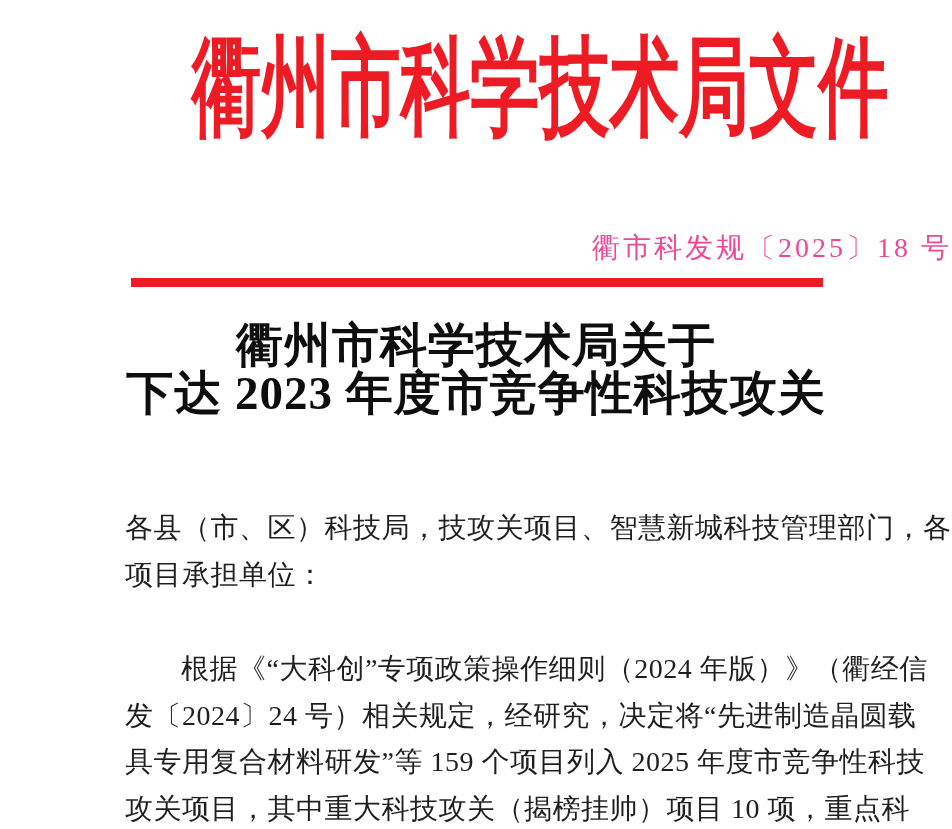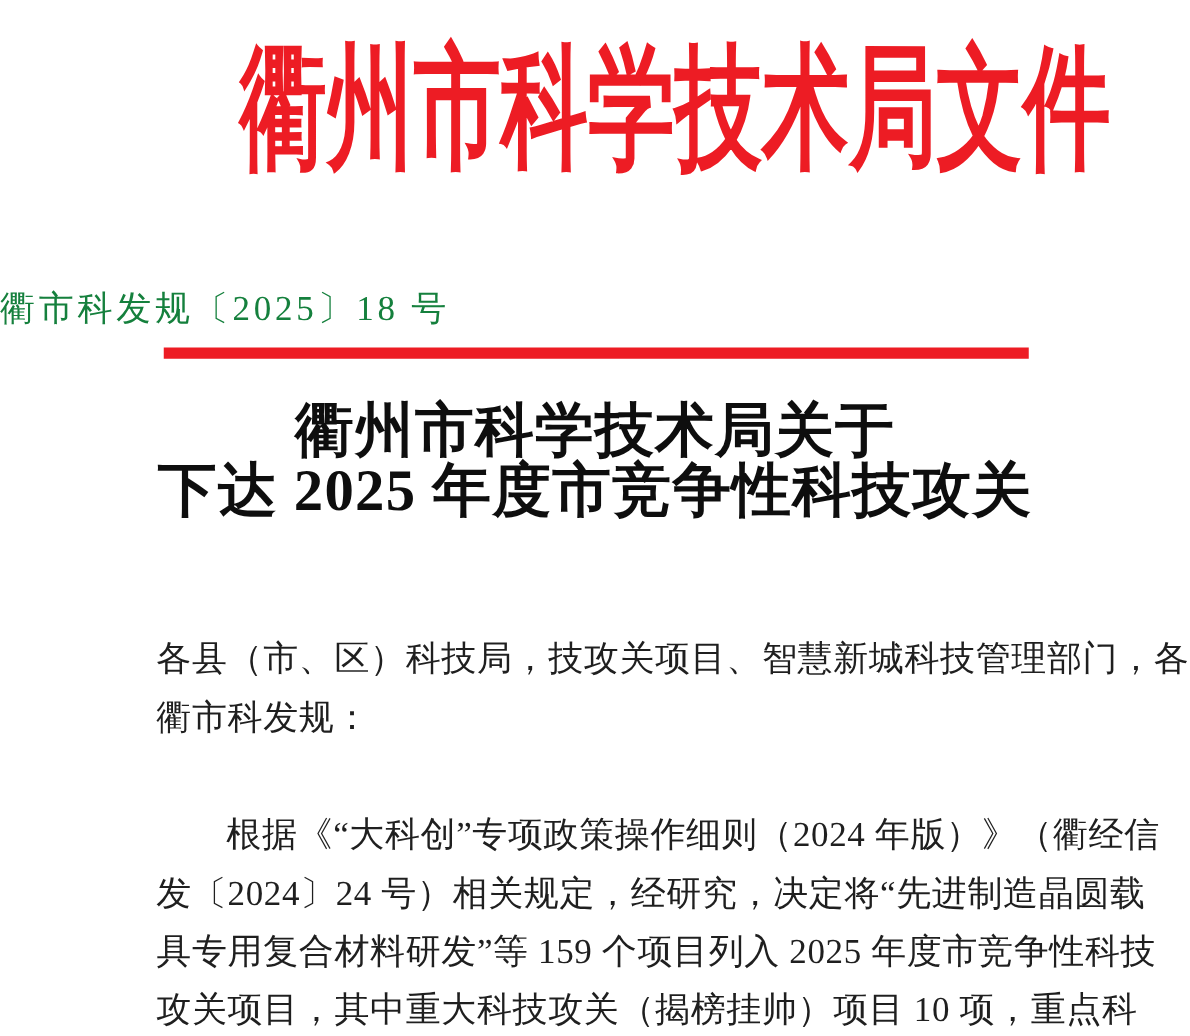--- a/index.html
+++ b/index.html
@@ -36,25 +36,25 @@
     transform: scaleX(0.645);
     transform-origin: center center;
   }
 
   
   .doc-number {
     position: absolute;
     top: 231px;
     left: 0;
     right: 0;
-    text-align: left;
+    text-align: right;
     font-size: 28px;
     line-height: 34px;
     letter-spacing: 3px;
-    color: #15803d;
+    color: #ec4899;
   }
 
   
   .red-rule {
     position: absolute;
     top: 278px;
     left: 131px;
     width: 692px;
     height: 9px;
     background: #ED1C24;
@@ -96,25 +96,25 @@
   <div class="agency-title">
     <span class="stretch">衢州市科学技术局文件</span>
   </div>
 
   <div class="doc-number">衢市科发规〔2025〕18 号</div>
 
   <div class="red-rule"></div>
 
   <div class="doc-title">
     <div class="title-line">衢州市科学技术局关于</div>
-    <div class="title-line">下达 2025 年度市竞争性科技攻关</div>
+    <div class="title-line">下达 2023 年度市竞争性科技攻关</div>
   </div>
 
   <div class="body-block">
     <div class="body-line">各县（市、区）科技局，技攻关项目、智慧新城科技管理部门，各</div>
-    <div class="body-line">衢市科发规：</div>
+    <div class="body-line">项目承担单位：</div>
     <div class="body-line indent">根据《“大科创”专项政策操作细则（2024 年版）》（衢经信</div>
     <div class="body-line">发〔2024〕24 号）相关规定，经研究，决定将“先进制造晶圆载</div>
     <div class="body-line">具专用复合材料研发”等 159 个项目列入 2025 年度市竞争性科技</div>
     <div class="body-line">攻关项目，其中重大科技攻关（揭榜挂帅）项目 10 项，重点科</div>
   </div>
 
 </div>
 
 </body></html>

